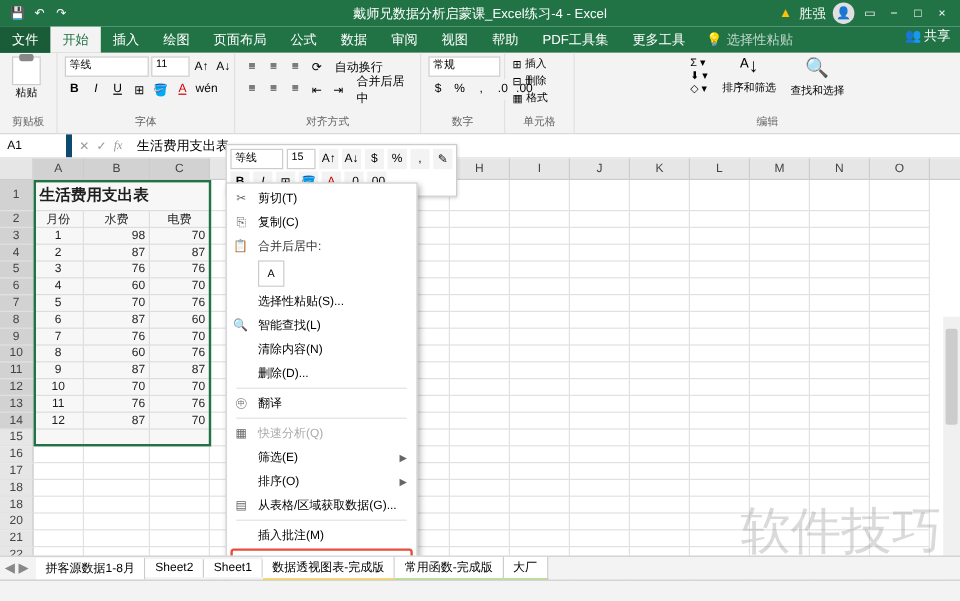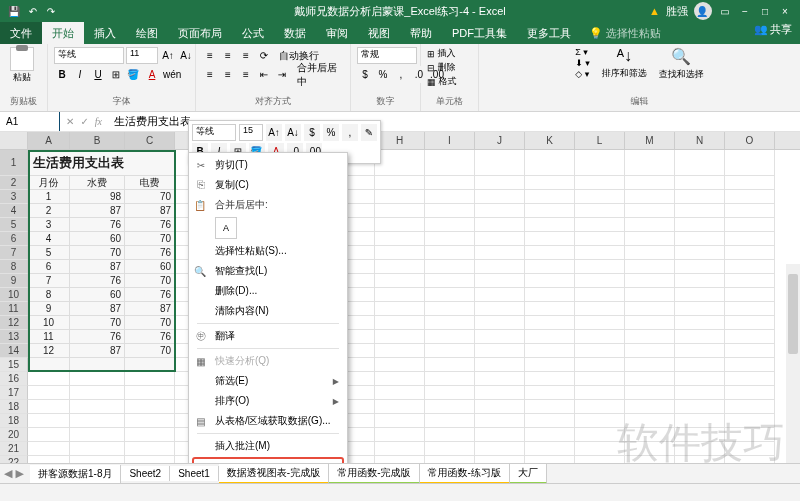--- a/index.html
+++ b/index.html
@@ -31,21 +31,21 @@
 .size-select { width: 32px; height: 17px; background: #fff; border: 1px solid #ccc; font-size: 9px; padding: 0 3px; }
 .btn-sm { min-width: 16px; height: 17px; background: #f3f3f3; border: 1px solid transparent; font-size: 10px; display: inline-flex; align-items: center; justify-content: center; cursor: pointer; }
 .cell-style-btn { width: 36px; height: 36px; display: flex; flex-direction: column; align-items: center; justify-content: center; font-size: 9px; gap: 2px; }
 .style-icon { width: 22px; height: 20px; border: 1px solid #999; background: linear-gradient(to bottom, #fff 50%, #e8f0e8 50%); }
 .style-icon.cond { background: linear-gradient(135deg, #ff9999, #99ccff); }
 .style-icon.fmt { background: linear-gradient(to bottom, #fff 50%, #ffe8cc 50%); }
 .cell-ops { display: flex; flex-direction: column; gap: 1px; font-size: 9px; }
 .cell-op-row { display: flex; align-items: center; gap: 3px; white-space: nowrap; }
 .edit-btn { display: flex; flex-direction: column; align-items: center; font-size: 9px; gap: 2px; }
 .namebox-row { height: 20px; background: #fff; border-bottom: 1px solid #e1e1e1; display: flex; align-items: center; }
-.namebox { width: 60px; height: 100%; border-right: 1px solid #0c4a6e; padding: 0 6px; font-size: 10px; display: flex; align-items: center; }
+.namebox { width: 60px; height: 100%; border-right: 5px solid #0c4a6e; padding: 0 6px; font-size: 10px; display: flex; align-items: center; }
 .fx-btns { display: flex; gap: 6px; padding: 0 6px; color: #999; font-size: 10px; }
 .fx-label { font-style: italic; font-family: serif; }
 .formula-bar { flex: 1; padding: 0 6px; font-size: 11px; }
 .grid-area { position: relative; height: 350px; background: #fff; }
 .col-headers { height: 18px; display: flex; background: #e6e6e6; border-bottom: 1px solid #ccc; }
 .corner { width: 28px; border-right: 1px solid #ccc; background: #e6e6e6; }
 .col-h { border-right: 1px solid #ccc; text-align: center; font-size: 10px; line-height: 18px; color: #444; }
 .col-h.sel { background: #d2d2d2; }
 .row-h { width: 28px; border-right: 1px solid #ccc; border-bottom: 1px solid #e1e1e1; text-align: center; font-size: 10px; color: #444; background: #e6e6e6; display: flex; align-items: center; justify-content: center; }
 .row-h.sel { background: #d2d2d2; }
@@ -726,24 +726,24 @@
   <div class="cm-section-label"><span class="cm-icon">📋</span><span>合并后居中:</span></div>
   <div class="paste-opt-icon">A</div>
   <div class="cm-item">
       <span>选择性粘贴(S)...</span>
     </div>
   <div class="cm-item">
       <span class="cm-icon">🔍</span>
       <span>智能查找(L)</span>
     </div>
   <div class="cm-item">
+      <span>清除内容(N)</span>
+    </div>
+  <div class="cm-item">
       <span>删除(D)...</span>
-    </div>
-  <div class="cm-item">
-      <span>清除内容(N)</span>
     </div>
   <div class="cm-sep"></div>
   <div class="cm-item">
       <span class="cm-icon">㊥</span>
       <span>翻译</span>
     </div>
   <div class="cm-sep"></div>
   <div class="cm-item disabled">
       <span class="cm-icon">▦</span>
       <span>快速分析(Q)</span>
@@ -773,17 +773,16 @@
 
 <div class="watermark">软件技巧</div>
 
 <div class="sheet-tabs">
   <div class="sheet-nav">◀ ▶</div>
   <div class="sheet-tab">拼客源数据1-8月</div>
   <div class="sheet-tab">Sheet2</div>
   <div class="sheet-tab">Sheet1</div>
   <div class="sheet-tab c1">数据透视图表-完成版</div>
   <div class="sheet-tab c2">常用函数-完成版</div>
-  <div class="sheet-tab c3">常用函数-练习版</div>
   <div class="sheet-tab c4">大厂</div>
 </div>
 
 <div class="statusbar"></div>
 
 </body></html>

